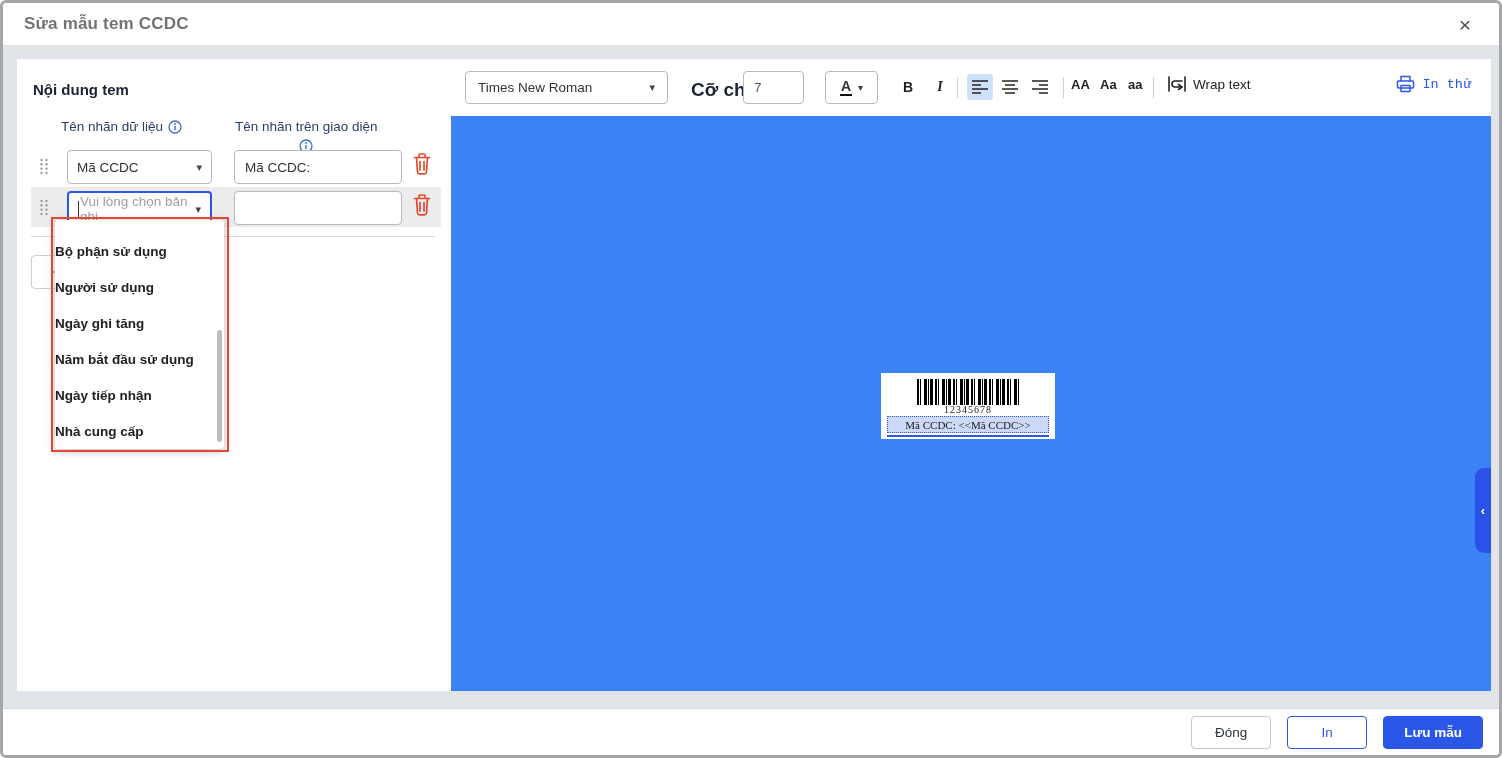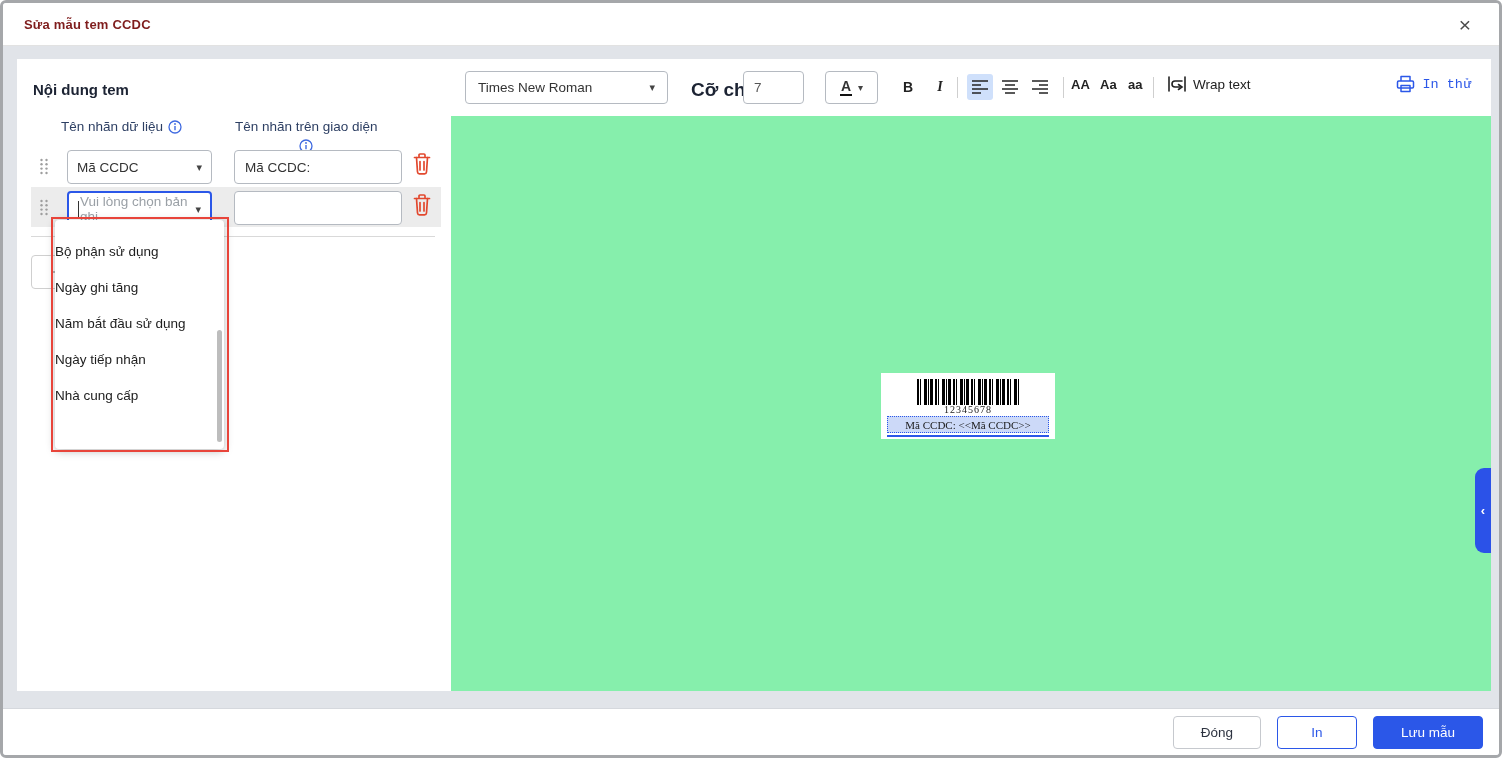--- a/index.html
+++ b/index.html
@@ -1,21 +1,21 @@
 <!DOCTYPE html>
 <html><head>
 <meta charset="utf-8">
 <style>
   * { margin:0; padding:0; box-sizing:border-box; }
   html,body { width:1502px; height:758px; font-family:"Liberation Sans","DejaVu Sans",sans-serif; background:#fff; }
   .modal { position:relative; width:1502px; height:758px; background:#e1e4e9; border:3px solid #a5a7aa; border-radius:6px; overflow:hidden; }
 
   
   .titlebar { position:absolute; left:0; top:0; right:0; height:43px; background:#fff; border-bottom:1px solid #e2e2e2; display:flex; align-items:center; }
-  .title { margin-left:21px; font-size:13px; font-weight:700; color:#7f1d1d; letter-spacing:.2px; }
+  .title { margin-left:21px; font-size:17px; font-weight:700; color:#737373; letter-spacing:.2px; }
   .close-btn { position:absolute; right:22px; top:10px; width:24px; height:24px; font-size:21px; color:#4c4c4c; display:flex; align-items:center; justify-content:center; cursor:pointer; }
 
   
   .left-panel { position:absolute; left:14px; top:56px; width:519px; height:632px; background:#fff; }
   .panel-heading { position:absolute; left:16px; top:22px; font-size:15px; font-weight:700; color:#1c2333; }
   .col-label { position:absolute; top:60px; font-size:13.5px; color:#2d3f63; display:flex; align-items:center; gap:5px; }
   .col-label.c1 { left:44px; } .col-label.c2 { left:218px;flex-direction:column; }
   .row { position:absolute; left:14px; width:410px; height:40px; }
   .row.r1 { top:87px; } .row.r2 { top:128px; background:#ececec; }
   .drag-handle { position:absolute; left:8px; top:12px; width:10px; height:17px; }
@@ -25,21 +25,21 @@
   .field-select .ph { color:#9aa0a6; }
   .cursor-bar { display:inline-block; width:1px; height:16px; background:#333; vertical-align:middle; margin-right:1px; }
   .field-input { position:absolute; left:203px; top:4px; width:168px; height:31px; border:1px solid #b5bac1; border-radius:4px; padding:16px 10px; font-size:13.5px; color:#333; font-family:"Liberation Sans",sans-serif; background:#fff; }
   .trash-btn { position:absolute; left:381px; top:6px; width:22px; height:26px; cursor:pointer; }
   .panel-divider { position:absolute; left:14px; top:177px; width:404px; height:1px; background:#d9d9d9; }
   .partial-add-btn { position:absolute; left:14px; top:196px; width:32px; height:34px; border:1px solid #cfcfcf; border-radius:4px; background:#fff; }
   .partial-add-btn::after { content:""; position:absolute; right:2px; top:15px; width:8px; height:2px; background:#b9b9b9; }
 
   
   .dropdown-panel { position:absolute; left:38px; top:161px; width:169px; height:229px; background:#fff; border-radius:4px; box-shadow:0 2px 10px rgba(0,0,0,.28); padding-top:13px; overflow:hidden; z-index:5; }
-  .dd-item { height:36px; display:flex; align-items:center; font-size:13.5px; color:#212121; cursor:pointer; }
+  .dd-item { height:36px; display:flex; align-items:center; font-size:13.5px; color:#212121; cursor:pointer;font-weight:bold; }
   .dd-scrollbar { position:absolute; right:2px; top:110px; width:5px; height:112px; background:#bdbdbd; border-radius:3px; }
   .annotation-rect { position:absolute; left:34px; top:158px; width:178px; height:235px; border:2px solid #e8443a; z-index:6; pointer-events:none; }
 
   
   .toolbar { position:absolute; left:448px; top:56px; width:1040px; height:57px; background:#fff; }
   .font-select { position:absolute; left:14px; top:12px; width:203px; height:33px; border:1px solid #b5bac1; border-radius:4px; display:flex; align-items:center; padding:0 12px; font-size:13.5px; color:#333; cursor:pointer; }
   .font-select .caret { margin-left:auto; font-size:11px; color:#444; }
   .size-label { position:absolute; left:240px; top:20px; font-size:19px; font-weight:700; color:#1c2333;text-align:center; }
   .size-input { position:absolute; left:292px; top:12px; width:61px; height:33px; border:1px solid #b5bac1; border-radius:4px; padding:0 10px; font-size:13.5px; color:#555; font-family:"Liberation Sans",sans-serif; }
   .color-btn { position:absolute; left:374px; top:12px; width:53px; height:33px; border:1px solid #b5bac1; border-radius:4px; display:flex; align-items:center; justify-content:center; gap:6px; cursor:pointer; }
@@ -48,35 +48,35 @@
   .tb-btn { position:absolute; top:14px; width:26px; height:28px; display:flex; align-items:center; justify-content:center; font-size:14px; color:#222; cursor:pointer; border-radius:3px; }
   .tb-sep { position:absolute; top:18px; width:1px; height:21px; background:#cfcfcf; }
   .align-btn { position:absolute; top:15px; width:26px; height:26px; display:flex; align-items:center; justify-content:center; border-radius:3px; cursor:pointer; }
   .align-btn.active { background:#cfe0fb; }
   .case-btn { position:absolute; top:18px; font-size:13px; font-weight:700; color:#222; cursor:pointer; }
   .wrap-group { position:absolute; left:716px; top:16px; display:flex; align-items:center; gap:6px; cursor:pointer; }
   .wrap-label { font-size:13.5px; color:#222; }
   .print-preview { position:absolute; right:20px; top:16px; display:flex; align-items:center; gap:7px; color:#2b57e8; font-size:13.5px; cursor:pointer;font-family:Liberation Mono, monospace; }
 
   
-  .canvas { position:absolute; left:448px; top:113px; width:1040px; height:575px; background:#86efac; }
+  .canvas { position:absolute; left:448px; top:113px; width:1040px; height:575px; background:#3b82f6; }
   .stamp { position:absolute; left:430px; top:257px; width:174px; height:66px; background:#fff; }
   .barcode { position:absolute; left:36px; top:6px; width:103px; height:26px;
     background:repeating-linear-gradient(90deg,#000 0 2px,#fff 2px 3px,#000 3px 4px,#fff 4px 7px,#000 7px 10px,#fff 10px 11px,#000 11px 12px,#fff 12px 13px,#000 13px 16px,#fff 16px 18px); }
   .barcode-num { position:absolute; left:0; top:31px; width:174px; text-align:center; font-family:"Liberation Serif","DejaVu Serif",serif; font-size:10px; color:#222; letter-spacing:1px; }
   .stamp-label { position:absolute; left:6px; top:43px; width:162px; height:17px; background:#ccd9f8; border:1px dotted #2b57e8; display:flex; align-items:center; justify-content:center; font-family:"Liberation Serif","DejaVu Serif",serif; font-size:11px; color:#1a1a1a; }
   .insert-line { position:absolute; left:6px; top:62px; width:162px; height:2px; background:#2b57e8; }
   .side-tab { position:absolute; right:0; top:352px; width:16px; height:85px; background:#2b52e8; border-radius:9px 0 0 9px; display:flex; align-items:center; justify-content:center; color:#fff; font-size:13px; font-weight:700; cursor:pointer; }
 
   
   .footer { position:absolute; left:0; right:0; bottom:0; height:47px; background:#fff; border-top:1px solid #d5d8dd; display:flex; align-items:center; justify-content:flex-end; gap:16px; padding-right:16px; }
-  .btn { height:33px; min-width:80px; padding:0 27px; border-radius:4px; font-size:13.5px; display:flex; align-items:center; justify-content:center; cursor:pointer; font-family:"Liberation Sans",sans-serif; }
+  .btn { height:33px; min-width:80px; padding:0 20px; border-radius:4px; font-size:13.5px; display:flex; align-items:center; justify-content:center; cursor:pointer; font-family:"Liberation Sans",sans-serif; }
   .btn-close { background:#fff; border:1px solid #c6c9ce; color:#2d3340; }
   .btn-print { background:#fff; border:1px solid #2b57e8; color:#2b57e8; }
-  .btn-save { background:#2b57e8; border:1px solid #2b57e8; color:#fff; font-weight:400; }
+  .btn-save { background:#2b57e8; border:1px solid #2b57e8; color:#fff; font-weight:700; }
 
   svg { display:block; }
 </style>
 </head>
 <body>
 
 <div class="modal">
 
   <div class="titlebar">
     <div class="title">Sửa mẫu tem CCDC</div>
@@ -166,20 +166,21 @@
             <path d="M8 9.5 v8.5 M12 9.5 v8.5"></path>
           </svg>
       </span>
     </div>
 
     <div class="panel-divider"></div>
     <div class="partial-add-btn"></div>
 
     <div class="dropdown-panel">
       <div class="dd-item">Bộ phận sử dụng</div>
+      <div class="dd-item">Người sử dụng</div>
       <div class="dd-item">Ngày ghi tăng</div>
       <div class="dd-item">Năm bắt đầu sử dụng</div>
       <div class="dd-item">Ngày tiếp nhận</div>
       <div class="dd-item">Nhà cung cấp</div>
       <div class="dd-scrollbar"></div>
     </div>
     <div class="annotation-rect"></div>
   </div>
 
   <div class="toolbar">

